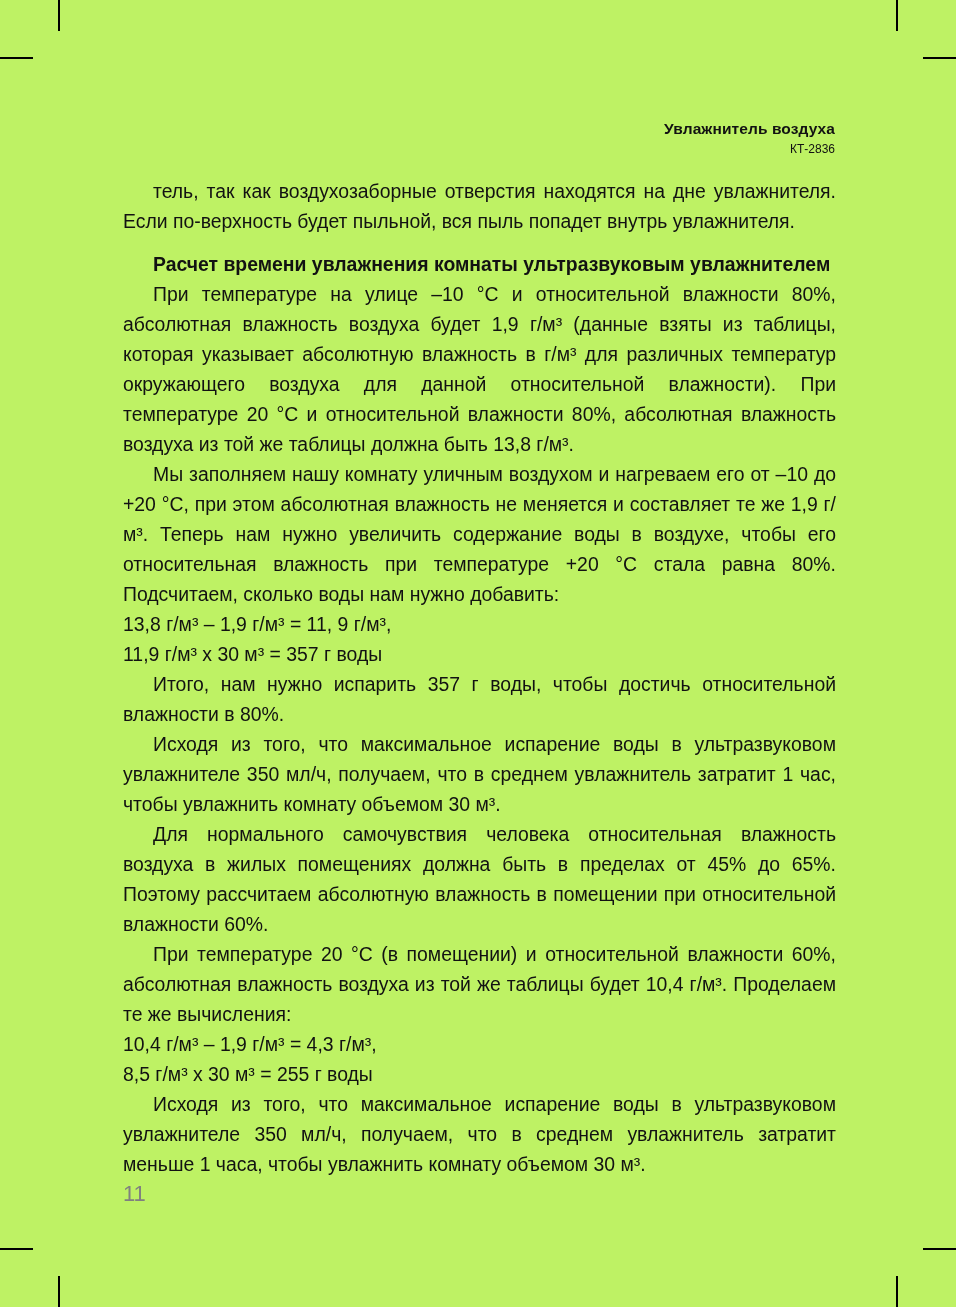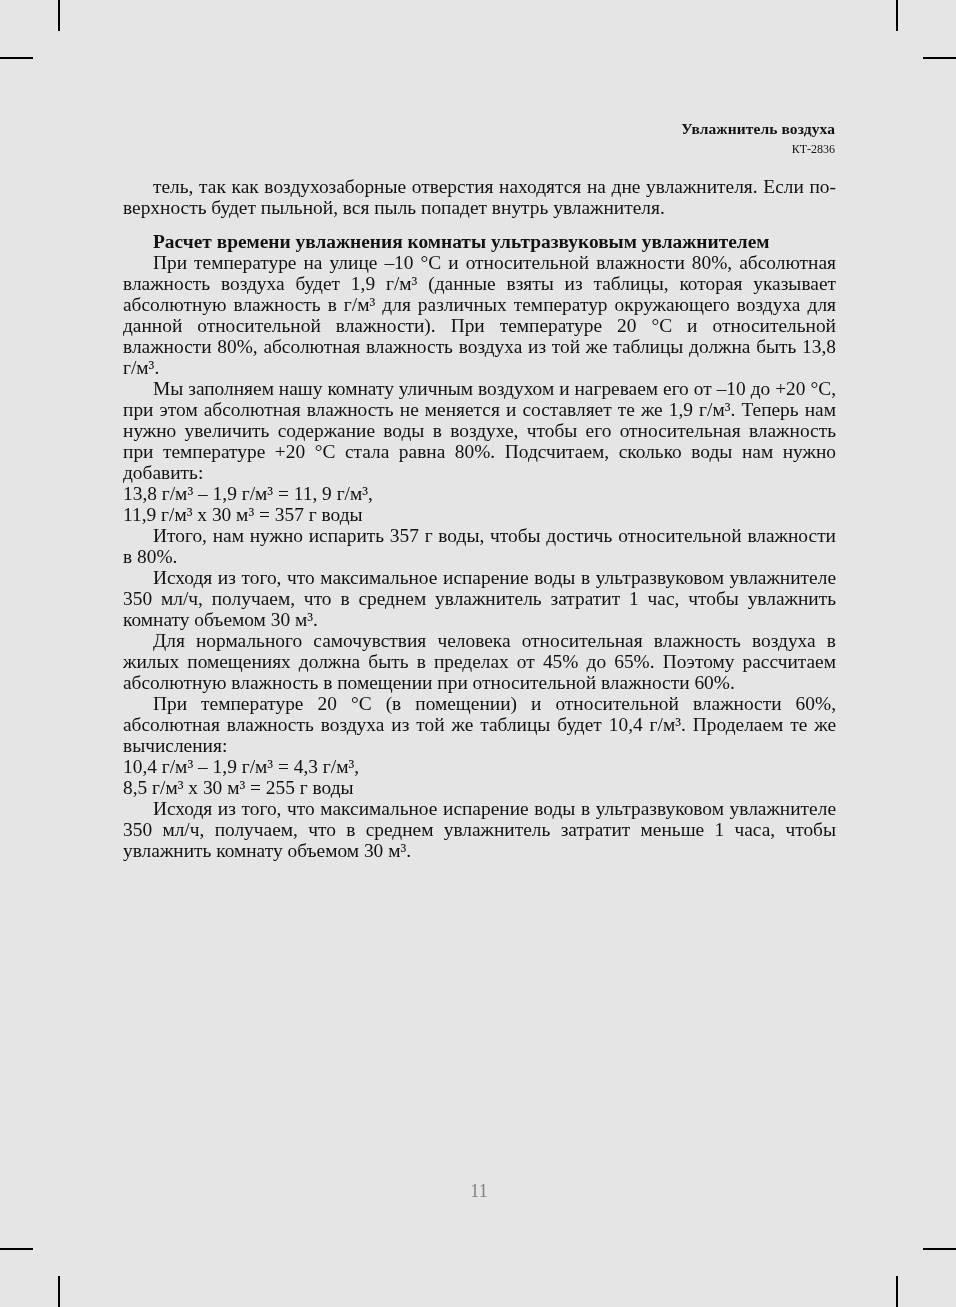--- a/index.html
+++ b/index.html
@@ -4,23 +4,23 @@
 <style>
   html, body {
     margin: 0;
     padding: 0;
     background: #ffffff;
   }
   .page {
     position: relative;
     width: 956px;
     height: 1307px;
-    background: #e5e5e5;
+    background: #bef264;
     overflow: hidden;
-    font-family: Liberation Serif, serif;
+    font-family: Liberation Sans, sans-serif;
     color: #121212;
   }
 
   
   .crop {
     position: absolute;
     background: #000000;
   }
   .crop.v { width: 2px; height: 31px; }
   .crop.h { height: 2px; width: 33px; }
@@ -58,21 +58,21 @@
   
   .body-col {
     position: absolute;
     left: 123px;
     top: 176px;
     width: 713px;
   }
   p {
     margin: 0;
     font-size: 19.4px;
-    line-height: 21px;
+    line-height: 30px;
     text-align: justify;
     text-justify: inter-word;
     text-indent: 30px;
     hyphens: manual;
   }
   p.heading {
     font-weight: bold;
     text-align: left;
     text-indent: 30px;
     margin-top: 13px;
@@ -81,22 +81,22 @@
     text-align: left;
     text-indent: 0;
   }
 
   
   .folio {
     position: absolute;
     left: 123px;
     top: 1181px;
     width: 712px;
-    text-align: center;
-    font-size: 18px;
+    text-align: left;
+    font-size: 22px;
     color: #808080;
   }
 </style>
 </head>
 <body>
 
 <div class="page">
 
   <div class="crop v crop-tl-v"></div>
   <div class="crop h crop-tl-h"></div>

